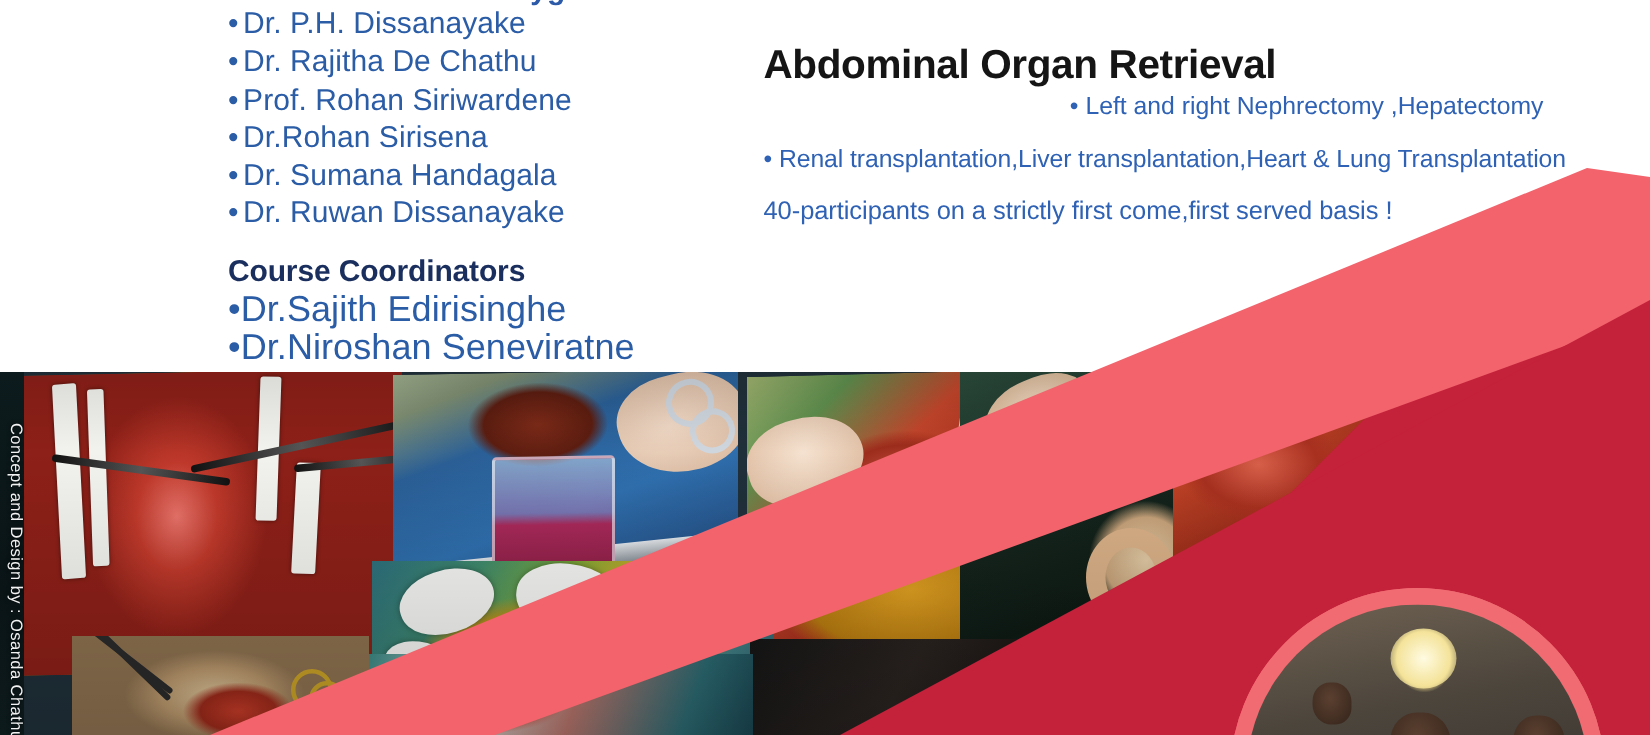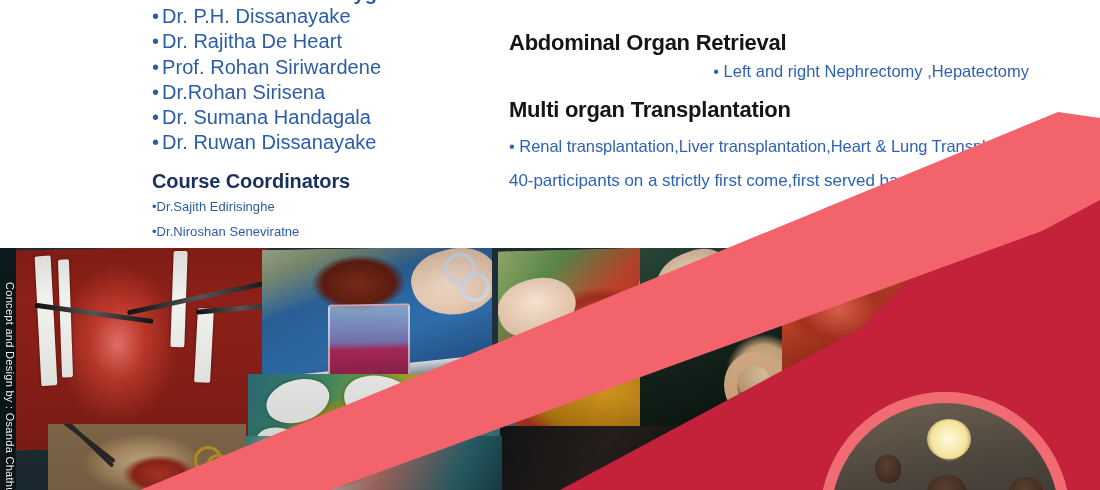--- a/index.html
+++ b/index.html
@@ -36,30 +36,30 @@
     white-space:nowrap;
     font-weight:400;
   }
   .faculty-item .bl{ margin-right:3px; }
 
   .coord-head{
     font-size:20px;font-weight:bold;color:#1a2f5e;
     margin-top:12px;line-height:26px;letter-spacing:-.1px;
   }
   .coord-item{
-    font-size:13px;color:#2b5ca6;line-height:25.5px;
+    font-size:24px;color:#2b5ca6;line-height:25.5px;
     white-space:nowrap;letter-spacing:.05px;
   }
 
   
   .col-right{
     position:absolute;left:509px;top:28px;width:520px;
   }
   .prog-head{
-    font-size:22px;font-weight:bold;color:#151515;
+    font-size:27px;font-weight:bold;color:#151515;
     letter-spacing:-.25px;line-height:30px;white-space:nowrap;
   }
   .prog-sub{
     font-size:16.5px;color:#2f62b4;line-height:22px;
     margin-top:2px;letter-spacing:0;white-space:nowrap;text-align:right;
   }
   .block-2{margin-top:12px;}
   .block-3{margin-top:13px;}
   .prog-wide{
     font-size:16.5px;color:#2f62b4;line-height:22px;
@@ -269,21 +269,21 @@
   <div class="text-area">
 
     <div class="col-left">
 
       <div class="cut-line">Prof. Anuruddha Abeygunasekara</div>
 
       <div class="faculty-item">
         <span class="bl">•</span><span>Dr. P.H. Dissanayake</span>
       </div>
       <div class="faculty-item">
-        <span class="bl">•</span><span>Dr. Rajitha De Heart</span>
+        <span class="bl">•</span><span>Dr. Rajitha De Chathu</span>
       </div>
       <div class="faculty-item">
         <span class="bl">•</span><span>Prof. Rohan Siriwardene</span>
       </div>
       <div class="faculty-item">
         <span class="bl">•</span><span>Dr.Rohan Sirisena</span>
       </div>
       <div class="faculty-item">
         <span class="bl">•</span><span>Dr. Sumana Handagala</span>
       </div>
@@ -300,21 +300,20 @@
 
       <div>
         <div class="prog-head">Abdominal Organ Retrieval</div>
         <div class="prog-sub">• Left and right Nephrectomy ,Hepatectomy</div>
       </div>
 
       <div class="block-2">
       </div>
 
       <div class="block-3">
-        <div class="prog-head">Multi organ Transplantation</div>
         <div class="prog-wide">• Renal transplantation,Liver transplantation,Heart &amp; Lung Transplantation</div>
       </div>
 
       <div class="prog-note">40-participants  on a strictly first come,first served basis !</div>
     </div>
   </div>
 
   <div class="collage">
 
     <div class="ph p1">

